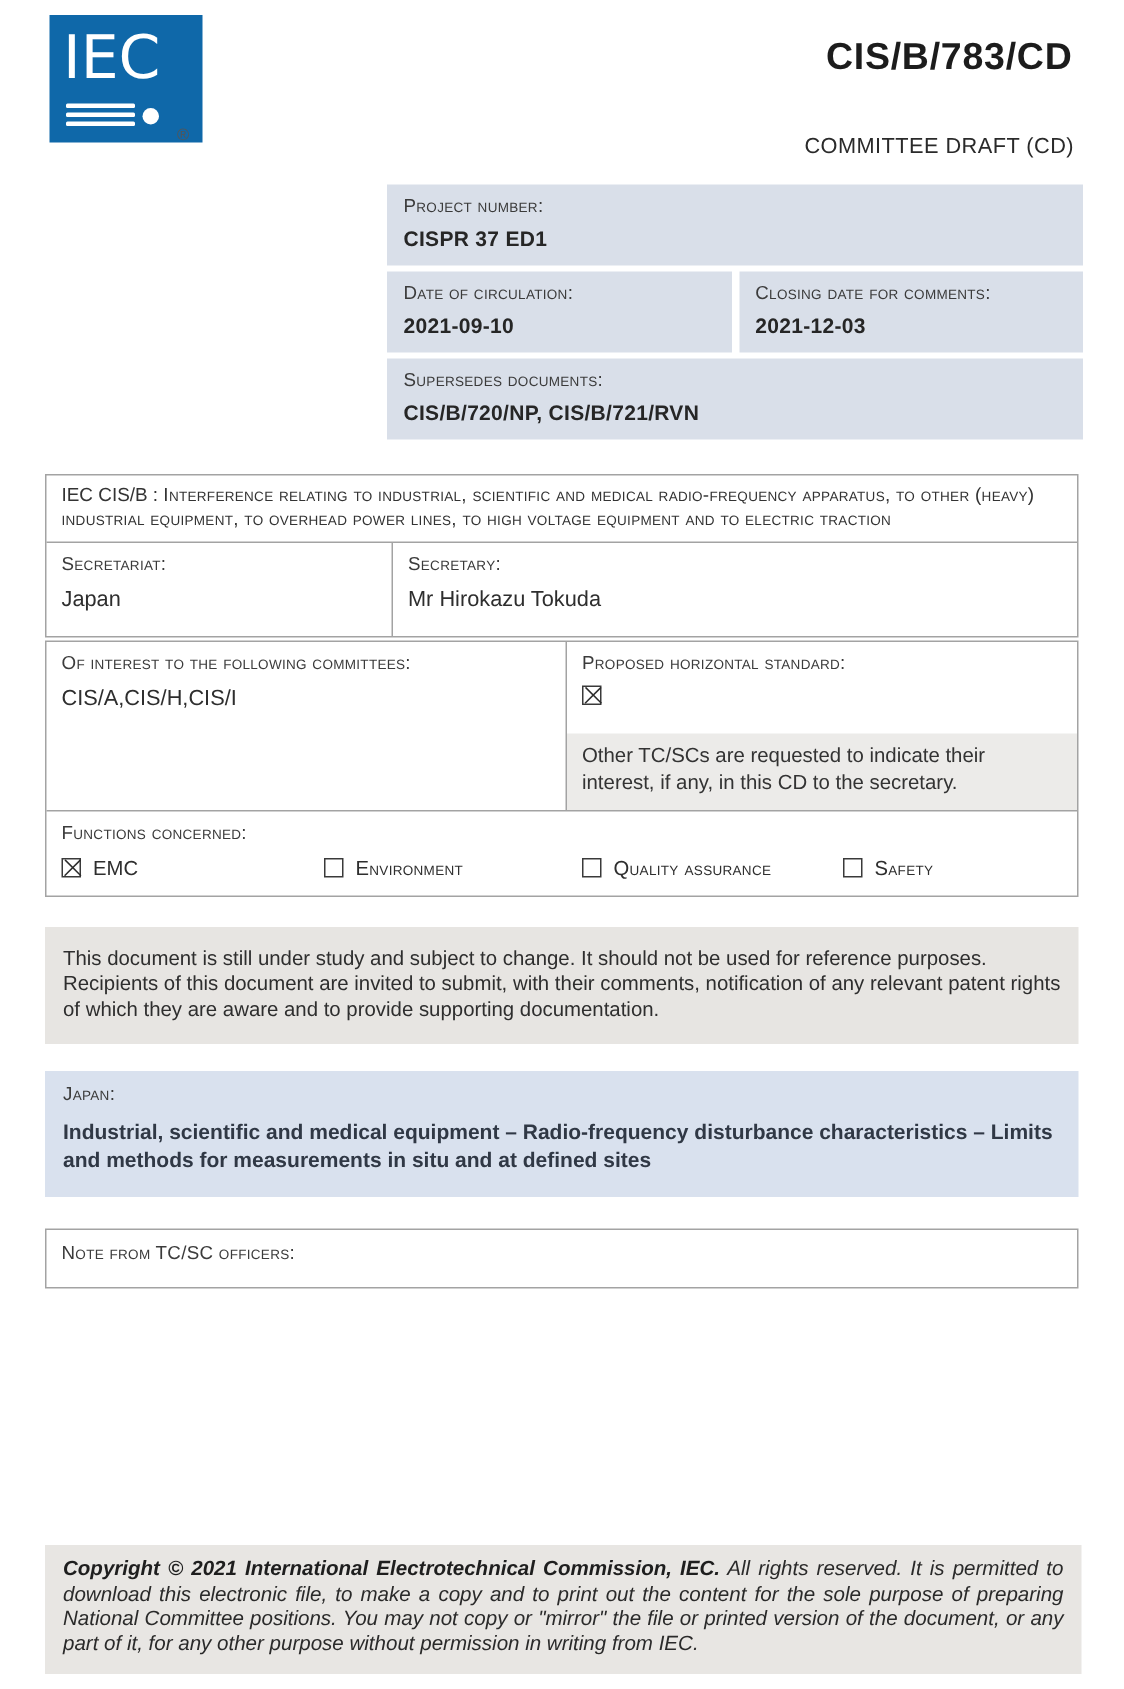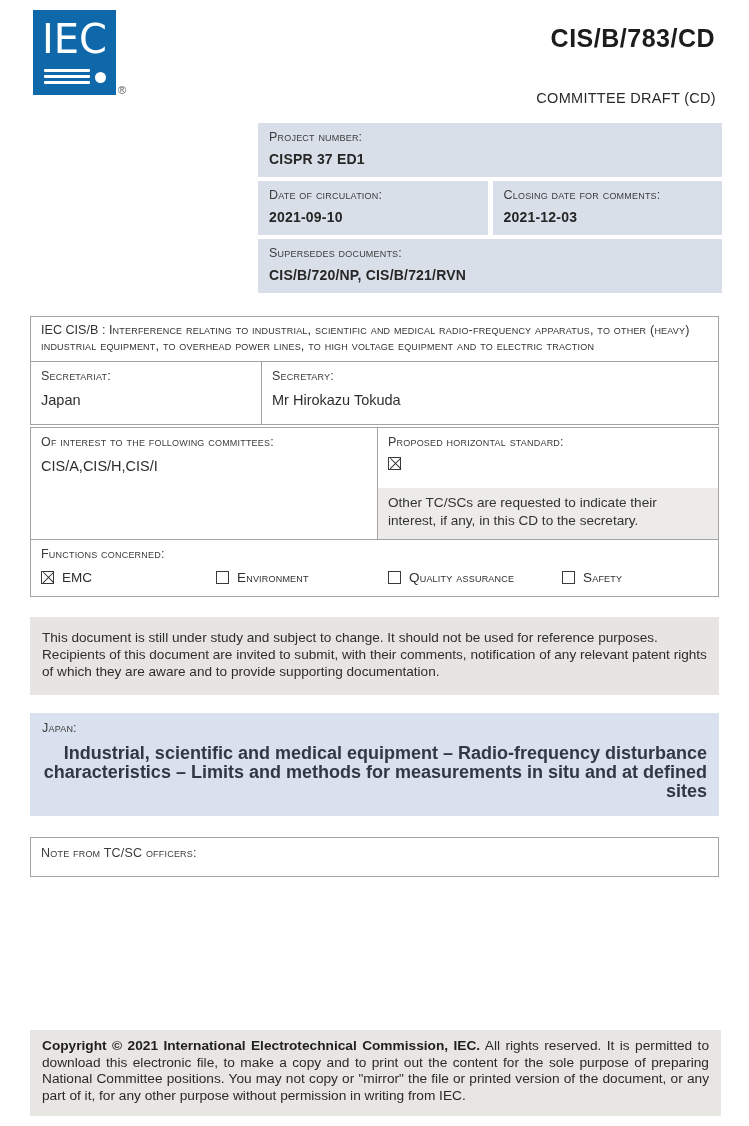--- a/index.html
+++ b/index.html
@@ -11,21 +11,21 @@
     margin: 0 auto;
     background: #ffffff;
     font-family: "Liberation Sans", "DejaVu Sans", sans-serif;
     color: #222;
     overflow: hidden;
   }
   
   .header { position: relative; height: 123px; }
   .logo {
     position: absolute; left: 33px; top: 10px;
-    width: 83px; height: 85px;
+    width: 102px; height: 85px;
     background: #0f68a9;
   }
   .logo-text {
     position: absolute; left: 9px; top: 6px;
     color: #ffffff; font-size: 40px; font-weight: 500;
     letter-spacing: 0px; font-family: "DejaVu Sans", sans-serif;
   }
   .logo-lines { position: absolute; left: 11px; top: 59px; width: 46px; }
   .logo-lines div { height: 3px; background: #ffffff; margin-bottom: 3px; border-radius: 1px; }
   .logo-dot {
@@ -121,39 +121,40 @@
     padding: 12px 12px 15px 12px;
     font-size: 13.6px; line-height: 17px; color: #2e2e2e;
   }
   .notice p + p { }
   .title-box {
     margin: 18px 30px 0 30px;
     background: #d9e1ee;
     padding: 8px 12px 15px 12px;
   }
   .title-text {
-    margin-top: 9px; font-size: 18px; font-weight: bold;
-    line-height: 19px; color: #303845; text-align: right;
+    margin-top: 9px; font-size: 14px; font-weight: bold;
+    line-height: 19px; color: #303845;
   }
   .note-box {
     margin: 21px 30px 0 30px;
     border: 1px solid #a3a3a3;
     padding: 8px 10px 16px 10px;
   }
   .note-text {
     margin-top: 10px; font-size: 14.5px; line-height: 19px; color: #2e2e2e;
     white-space: pre-wrap;
   }
   
   .copyright {
     position: absolute; left: 30px; right: 28px; top: 1030px;
     background: #e8e6e3;
     padding: 8px 12px 12px 12px;
     font-size: 13.7px; line-height: 16.5px; color: #2a2a2a;
     text-align: justify;
+    font-style: italic;
   }
   .copyright b { color: #1e1e1e; }
 </style>
 </head>
 <body>
 
 <div class="page">
 
   <div class="header">
     <div class="logo">

